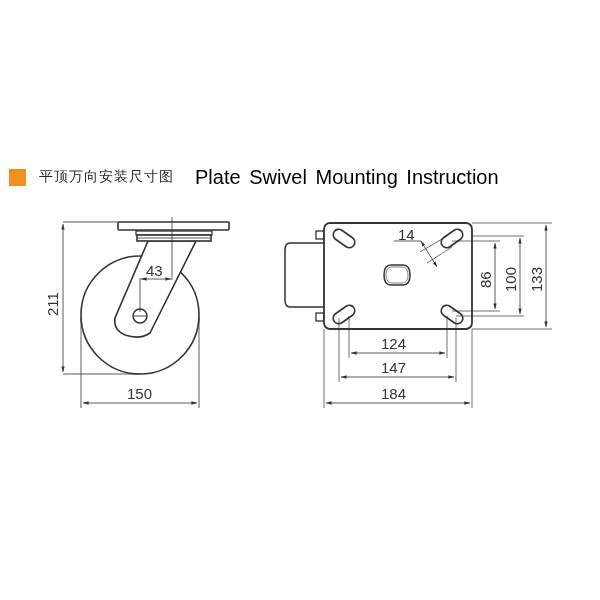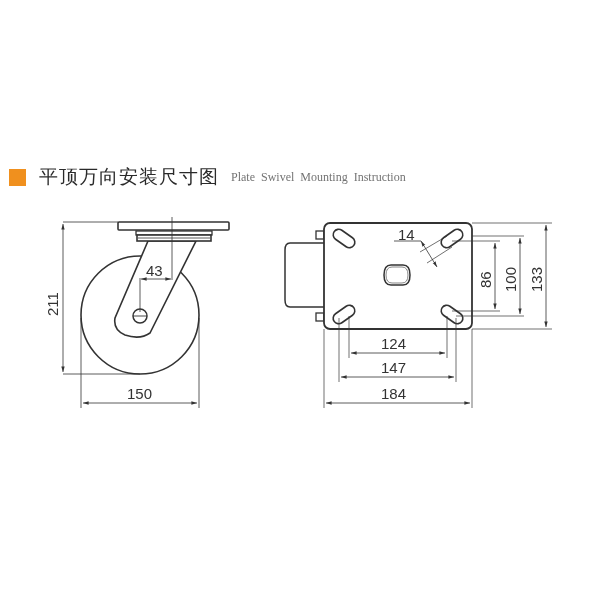--- a/index.html
+++ b/index.html
@@ -1,20 +1,20 @@
 <!DOCTYPE html>
 <html><head>
   <meta charset="utf-8">
   <style>
     html, body { margin: 0; padding: 0; background: #ffffff; }
     body { width: 600px; height: 600px; position: relative; overflow: hidden; font-family: "DejaVu Sans", sans-serif; }
     .title-row { position: absolute; left: 9px; top: 163px; height: 28px; display: flex; align-items: center; }
     .bullet { width: 17px; height: 17px; margin-right: 13px; }
-    .title-cn { font-family: "DejaVu Sans", sans-serif; font-size: 19px; color: #2a2a2a; letter-spacing: 1px; margin-right: 12px; }
-    .title-en { font-family: Liberation Serif, serif; font-size: 12px; color: #737373; word-spacing: 3px; }
+    .title-cn { font-family: "DejaVu Sans", sans-serif; font-size: 14px; color: #2a2a2a; letter-spacing: 1px; margin-right: 21px; }
+    .title-en { font-family: Liberation Sans, sans-serif; font-size: 20px; color: #000000; word-spacing: 3px; }
     svg.drawing { position: absolute; left: 0; top: 0; }
     .dimtext { font-family: "Liberation Sans", sans-serif; font-size: 15px; fill: #333333; }
   </style>
 </head>
 <body>
 
 <div class="title-row">
   <div class="bullet" style="background:#f0901e;"></div>
   <span class="title-cn">平顶万向安装尺寸图</span>
   <span class="title-en">Plate Swivel Mounting Instruction</span>

